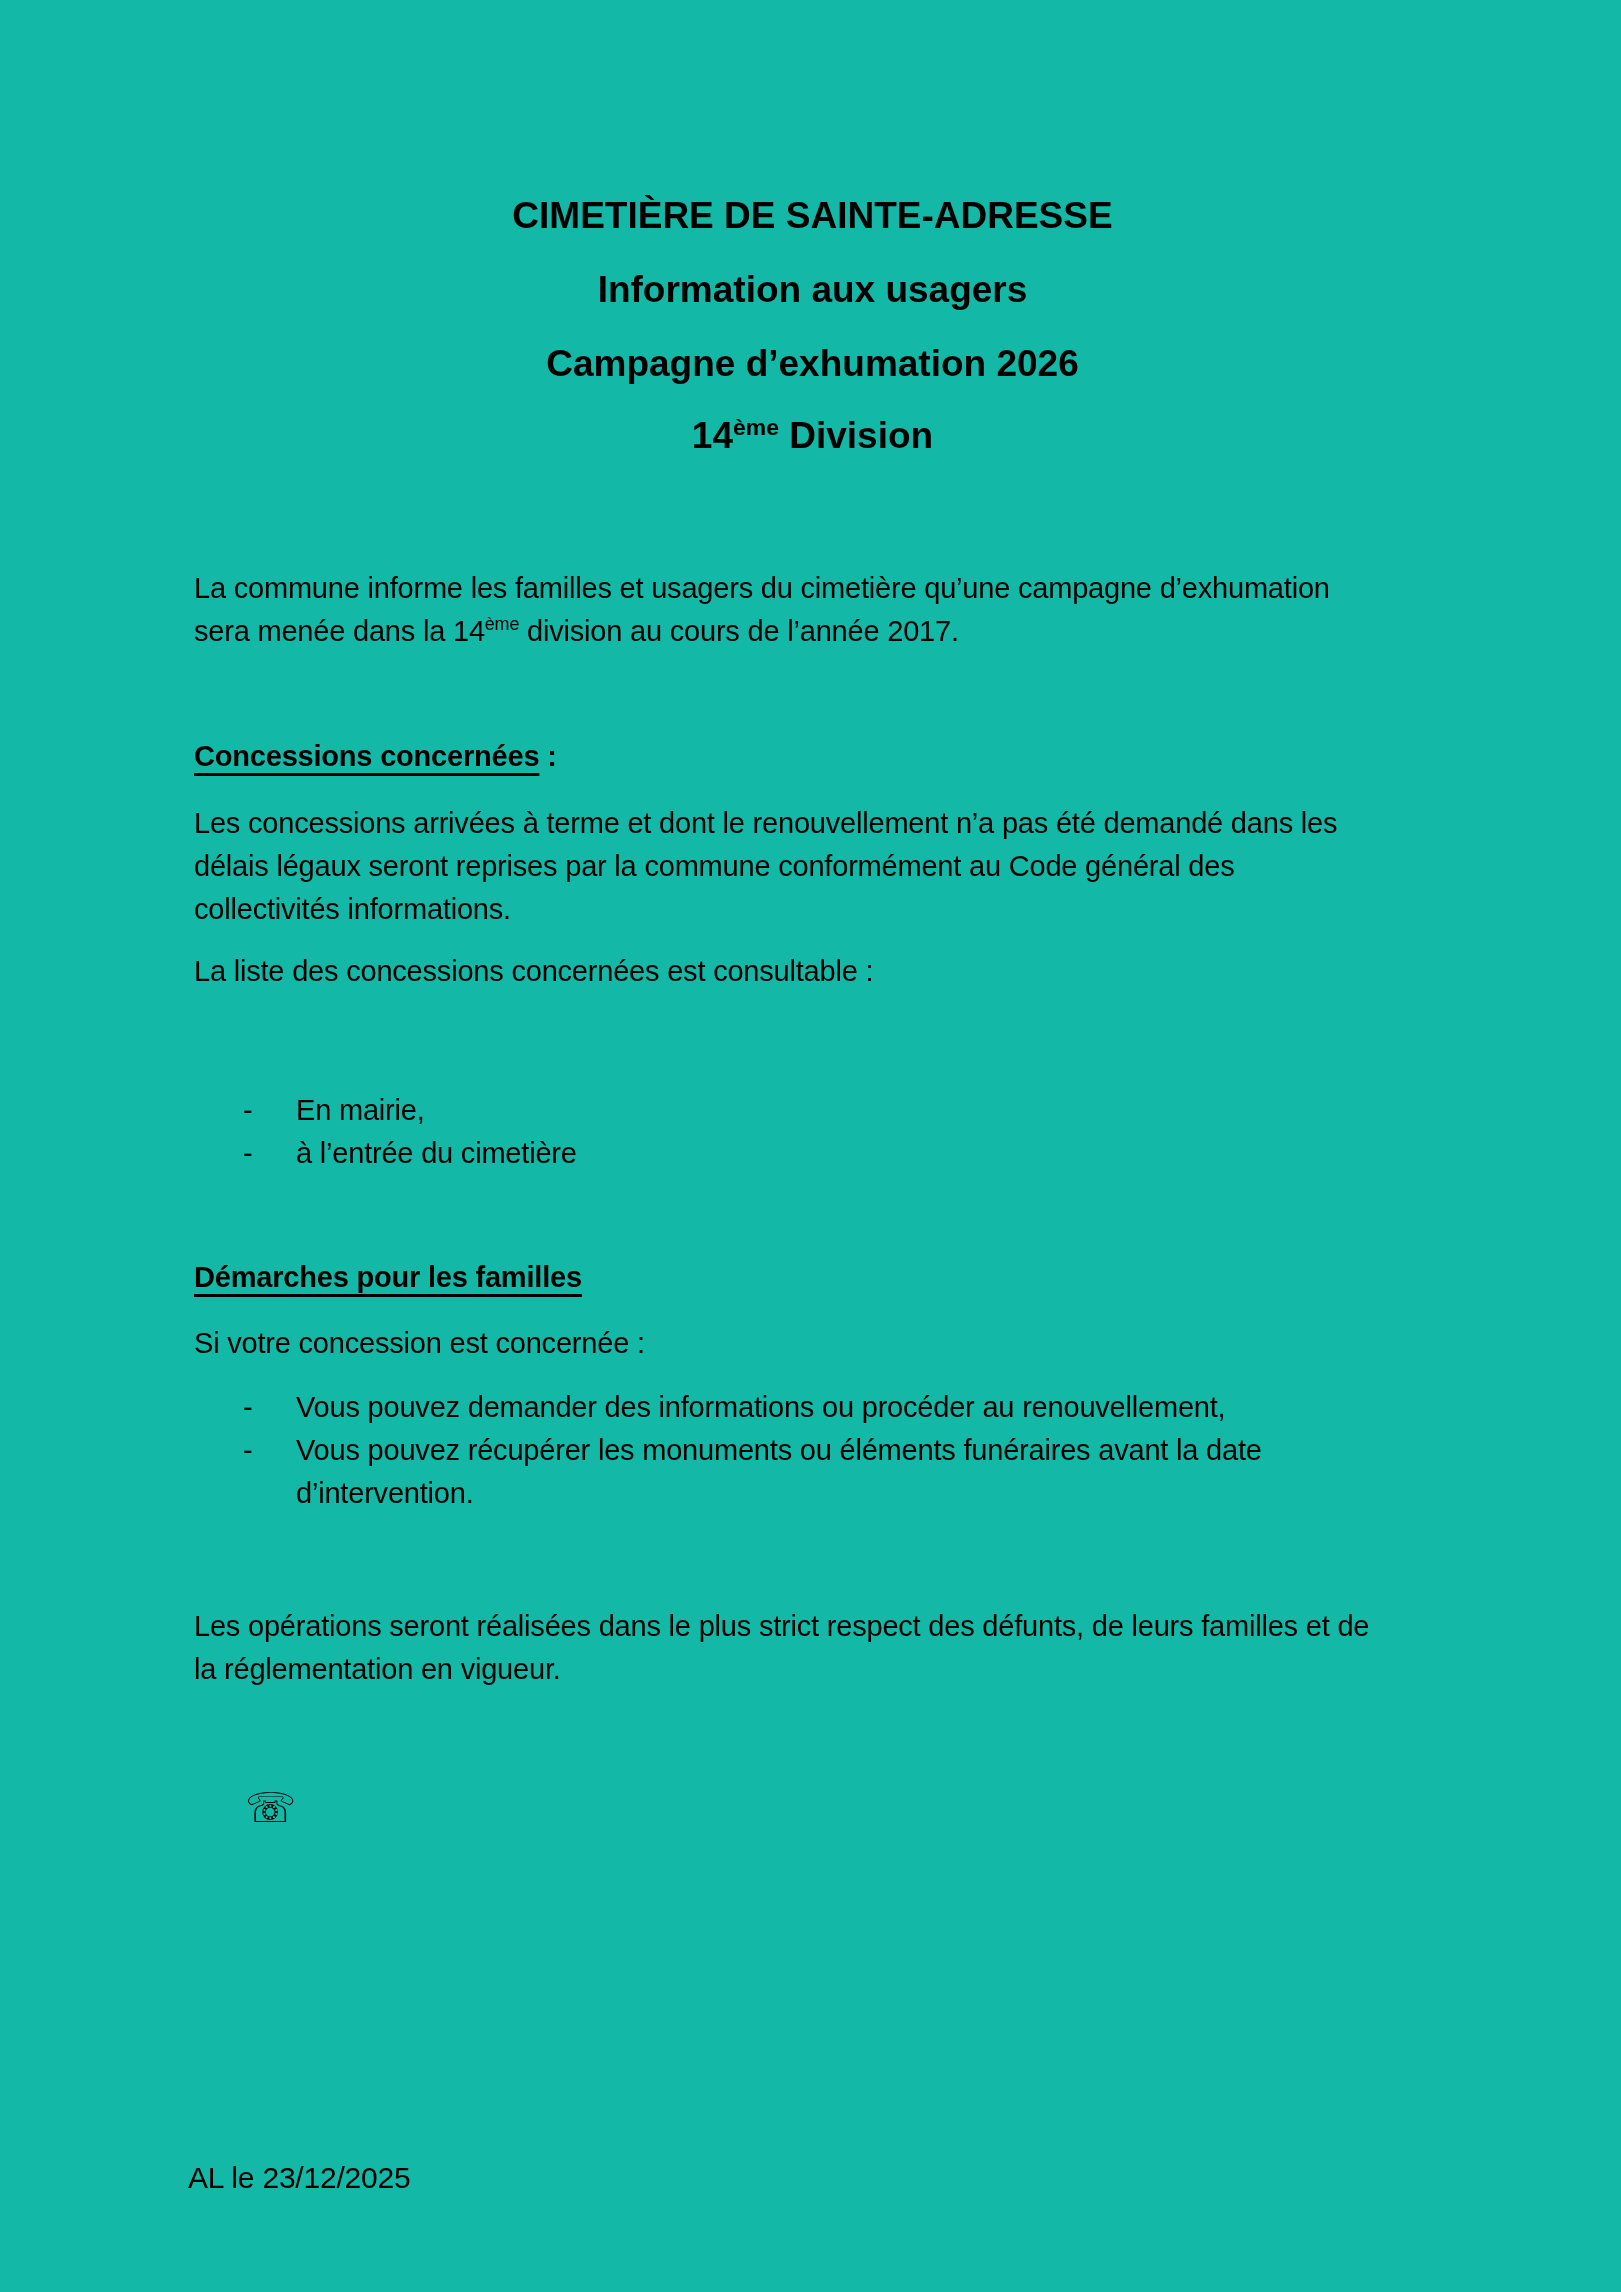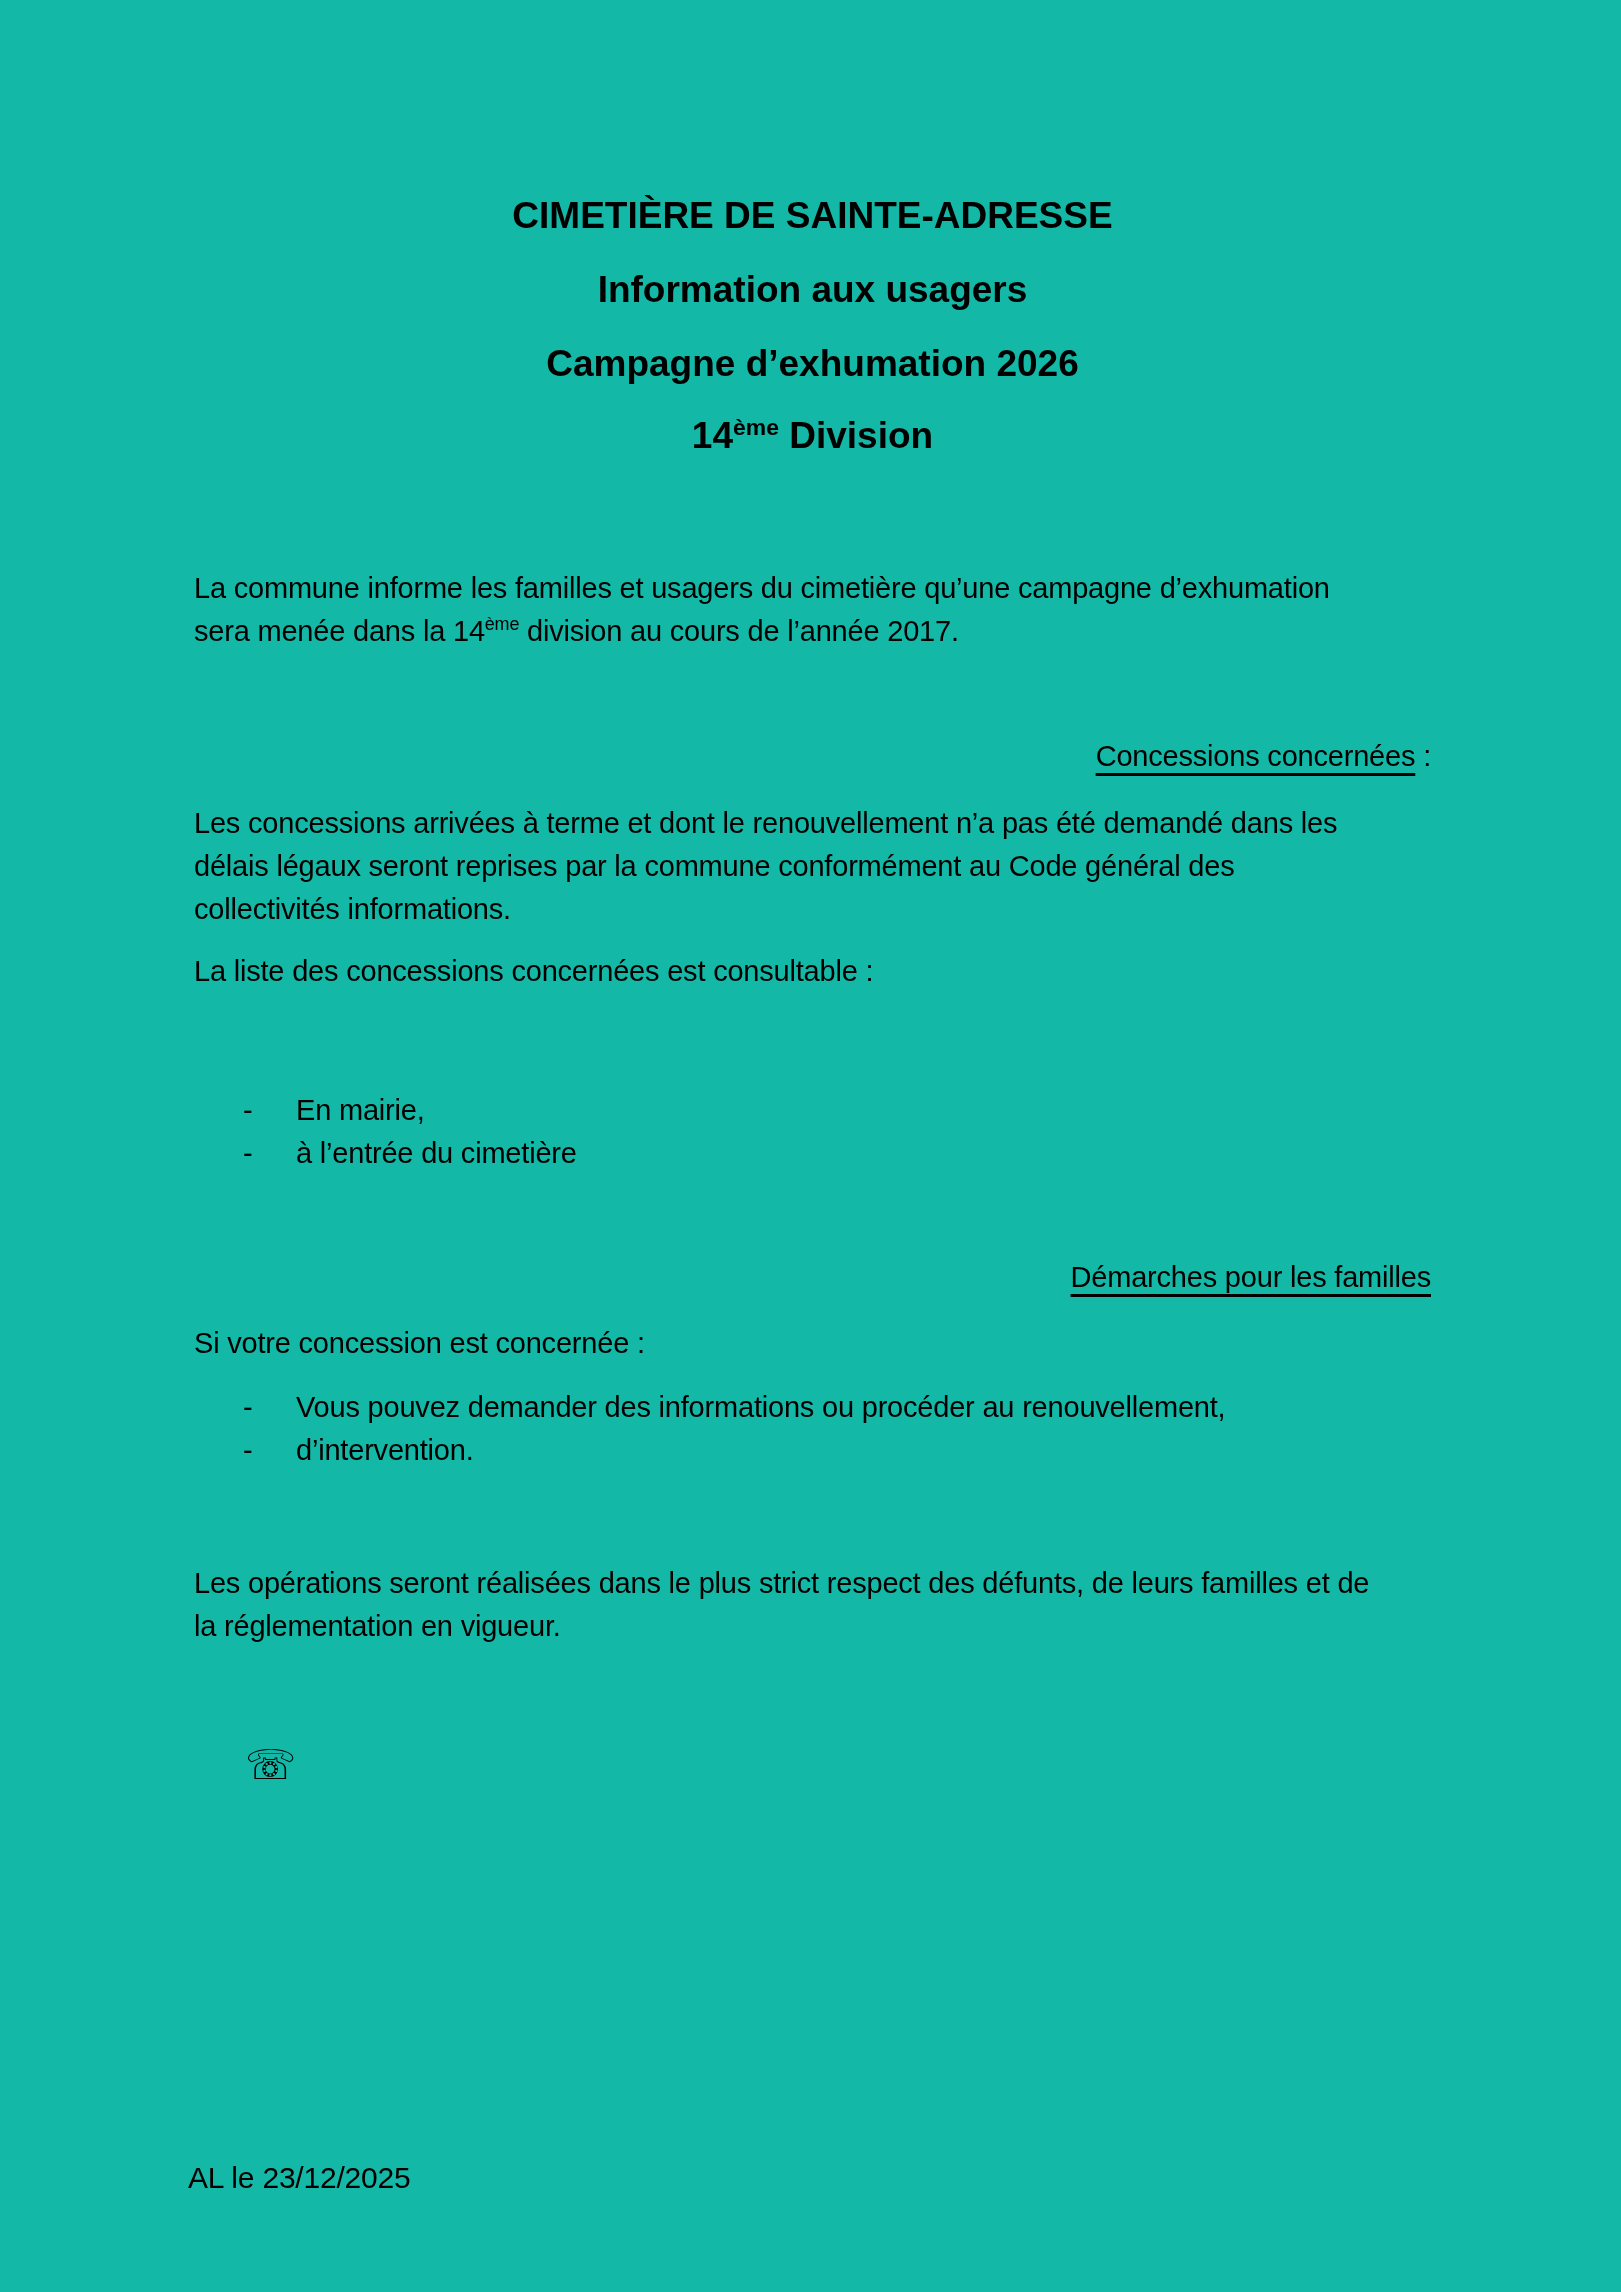--- a/index.html
+++ b/index.html
@@ -46,23 +46,22 @@
   .intro   { margin-top: 112px; }
   .h-conc  { margin-top: 82px; }
   .p-conc1 { margin-top: 23.5px; }
   .p-conc2 { margin-top: 19.6px; white-space: nowrap; }
   .list1   { margin-top: 96px; }
   .h-dem   { margin-top: 81px; }
   .p-dem   { margin-top: 22.5px; white-space: nowrap; }
   .list2   { margin-top: 21.6px; }
   .closing { margin-top: 90px; }
   .heading {
-    font-weight: 400;
+    font-weight: 700;
     white-space: nowrap;
-    text-align: right;
   }
   .u {
     text-decoration: underline;
     text-decoration-thickness: 2.9px;
     text-underline-offset: 6.9px;
   }
   .sup {
     font-size: 0.62em;
     vertical-align: super;
     line-height: 0;
@@ -151,20 +150,21 @@
     <p class="para p-dem">Si votre concession est concernée :</p>
 
     <div class="list list2">
       <div class="bullet">
           <span class="dash">-</span>
           <span class="btext">Vous pouvez demander des informations ou procéder au renouvellement,</span>
         </div>
       <div class="bullet">
           <span class="dash">-</span>
           <span class="btext">
+            <span class="line">Vous pouvez récupérer les monuments ou éléments funéraires avant la date</span>
             <span class="line">d’intervention.</span>
           </span>
         </div>
     </div>
 
     <p class="para closing">
       <span class="line">Les opérations seront réalisées dans le plus strict respect des défunts, de leurs familles et de</span>
       <span class="line">la réglementation en vigueur.</span>
     </p>
 

